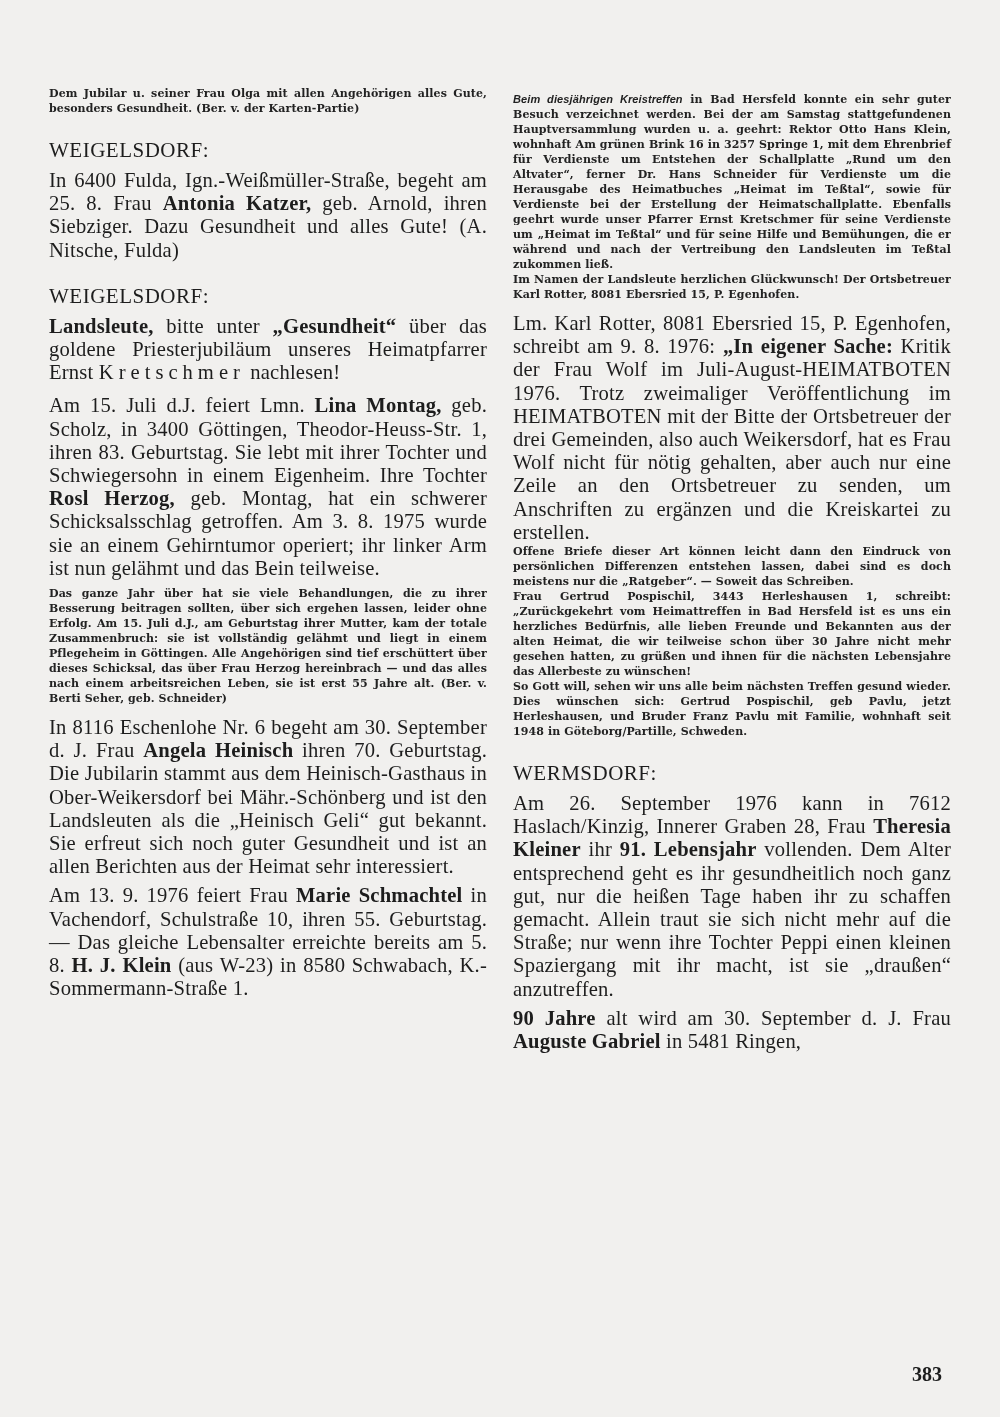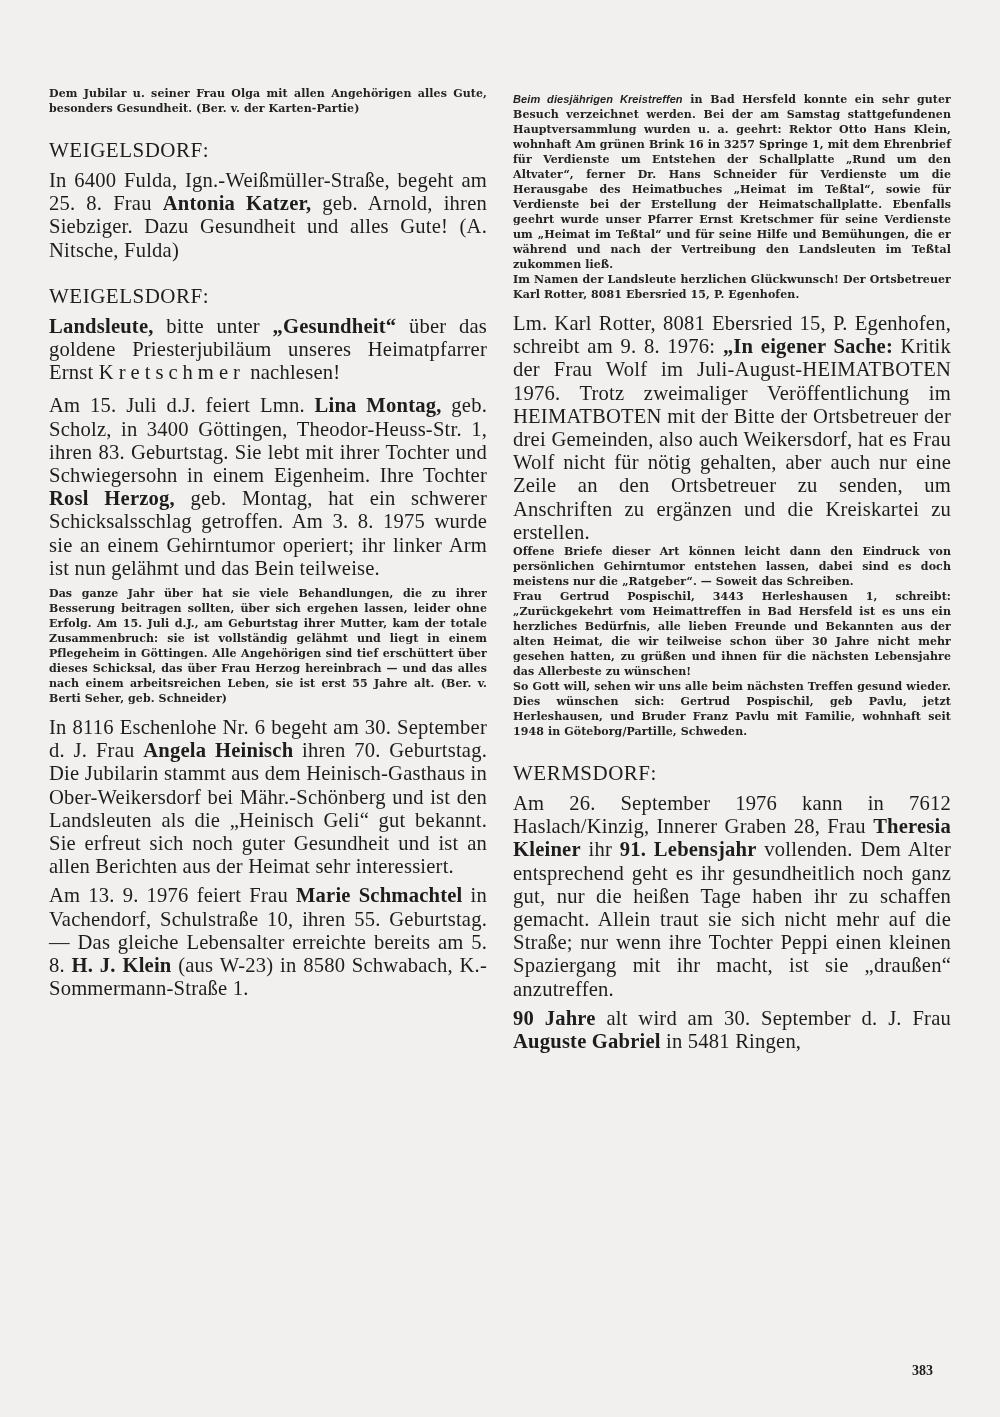--- a/index.html
+++ b/index.html
@@ -44,21 +44,21 @@
   .spaced { letter-spacing: 5px; }
   .sans-b { font-family: "Liberation Sans", sans-serif; font-weight: bold; font-style: italic; }
   .gap-s { margin-top: 6px; }
   .gap-m { margin-top: 10px; }
   .gap-l { margin-top: 22px; }
   #page-number {
     position: absolute;
     left: 912px; top: 1363px;
     font-family: "Liberation Serif", serif;
     font-weight: bold;
-    font-size: 14px;
+    font-size: 20px;
   }
 </style>
 </head>
 <body>
 
 <div id="col-left" class="col">
   <p class="small">Dem Jubilar u. seiner Frau Olga mit allen Angehörigen alles Gute, besonders Gesundheit. (Ber. v. der Karten-Partie)</p>
 
   <h2 class="heading gap-l">WEIGELSDORF:</h2>
   <p class="large gap-s"><span>In 6400 Fulda, Ign.-Weißmüller-Straße, begeht am 25. 8. Frau </span><b>Antonia Katzer,</b><span> geb. Arnold, ihren Siebziger. Dazu Gesundheit und alles Gute! (A. Nitsche, Fulda)</span></p>
@@ -77,21 +77,21 @@
   <p class="large gap-s"><span>Am 13. 9. 1976 feiert Frau </span><b>Marie Schmachtel</b><span> in Vachendorf, Schulstraße 10, ihren 55. Geburtstag. — Das gleiche Lebensalter erreichte bereits am 5. 8. </span><b>H. J. Klein</b><span> (aus W-23) in 8580 Schwabach, K.-Sommermann-Straße 1.</span></p>
 </div>
 
 <div id="col-right" class="col">
 
   <p class="small gap-s"><span class="sans-b">Beim diesjährigen Kreistreffen</span><span> in Bad Hersfeld konnte ein sehr guter Besuch verzeichnet werden. Bei der am Samstag stattgefundenen Hauptversammlung wurden u. a. geehrt: Rektor Otto Hans Klein, wohnhaft Am grünen Brink 16 in 3257 Springe 1, mit dem Ehrenbrief für Verdienste um Entstehen der Schallplatte „Rund um den Altvater“, ferner Dr. Hans Schneider für Verdienste um die Herausgabe des Heimatbuches „Heimat im Teßtal“, sowie für Verdienste bei der Erstellung der Heimatschallplatte. Ebenfalls geehrt wurde unser Pfarrer Ernst Kretschmer für seine Verdienste um „Heimat im Teßtal“ und für seine Hilfe und Bemühungen, die er während und nach der Vertreibung den Landsleuten im Teßtal zukommen ließ.</span></p>
   <p class="small">Im Namen der Landsleute herzlichen Glückwunsch! Der Ortsbetreuer Karl Rotter, 8081 Ebersried 15, P. Egenhofen.</p>
 
   <p class="large gap-m"><span>Lm. Karl Rotter, 8081 Ebersried 15, P. Egenhofen, schreibt am 9. 8. 1976: </span><b>„In eigener Sache:</b><span> Kritik der Frau Wolf im Juli-August-HEIMATBOTEN 1976. Trotz zweimaliger Veröffentlichung im HEIMATBOTEN mit der Bitte der Ortsbetreuer der drei Gemeinden, also auch Weikersdorf, hat es Frau Wolf nicht für nötig gehalten, aber auch nur eine Zeile an den Ortsbetreuer zu senden, um Anschriften zu ergänzen und die Kreiskartei zu erstellen.</span></p>
 
-  <p class="small">Offene Briefe dieser Art können leicht dann den Eindruck von persönlichen Gehirntumor entstehen lassen, dabei sind es doch meistens nur die „Ratgeber“. — Soweit das Schreiben.</p>
+  <p class="small">Offene Briefe dieser Art können leicht dann den Eindruck von persönlichen Differenzen entstehen lassen, dabei sind es doch meistens nur die „Ratgeber“. — Soweit das Schreiben.</p>
   <p class="small"><span>Frau </span><b>Gertrud Pospischil,</b><span> 3443 Herleshausen 1, schreibt: „Zurückgekehrt vom Heimattreffen in Bad Hersfeld ist es uns ein herzliches Bedürfnis, alle lieben Freunde und Bekannten aus der alten Heimat, die wir teilweise schon über 30 Jahre nicht mehr gesehen hatten, zu grüßen und ihnen für die nächsten Lebensjahre das Allerbeste zu wünschen!</span></p>
   <p class="small">So Gott will, sehen wir uns alle beim nächsten Treffen gesund wieder. Dies wünschen sich: Gertrud Pospischil, geb Pavlu, jetzt Herleshausen, und Bruder Franz Pavlu mit Familie, wohnhaft seit 1948 in Göteborg/Partille, Schweden.</p>
 
   <h2 class="heading gap-l">WERMSDORF:</h2>
   <p class="large gap-s"><span>Am 26. September 1976 kann in 7612 Haslach/Kinzig, Innerer Graben 28, Frau </span><b>Theresia Kleiner</b><span> ihr </span><b>91. Lebensjahr</b><span> vollenden. Dem Alter entsprechend geht es ihr gesundheitlich noch ganz gut, nur die heißen Tage haben ihr zu schaffen gemacht. Allein traut sie sich nicht mehr auf die Straße; nur wenn ihre Tochter Peppi einen kleinen Spaziergang mit ihr macht, ist sie „draußen“ anzutreffen.</span></p>
   <p class="large gap-s"><b>90 Jahre</b><span> alt wird am 30. September d. J. Frau </span><b>Auguste Gabriel</b><span> in 5481 Ringen,</span></p>
 </div>
 
 <div id="page-number">383</div>
 

